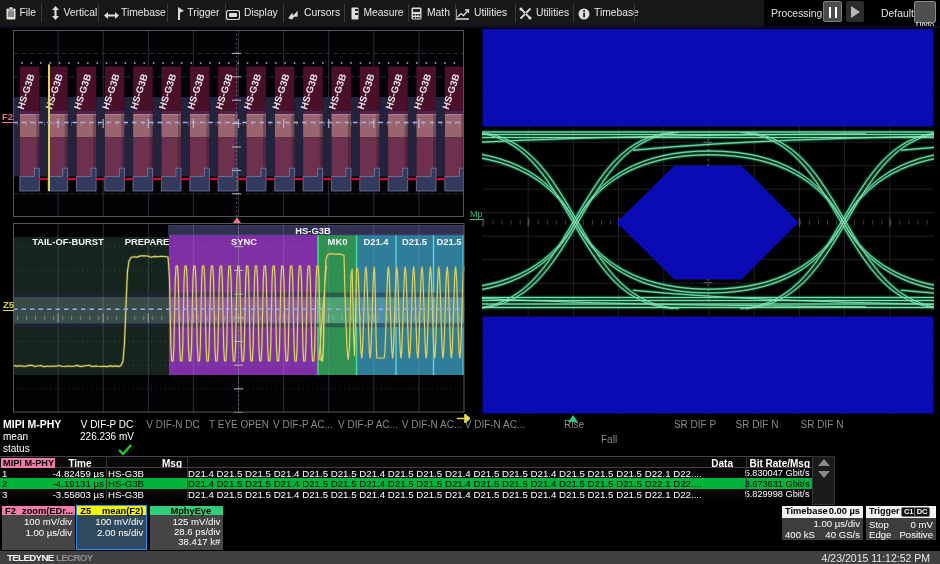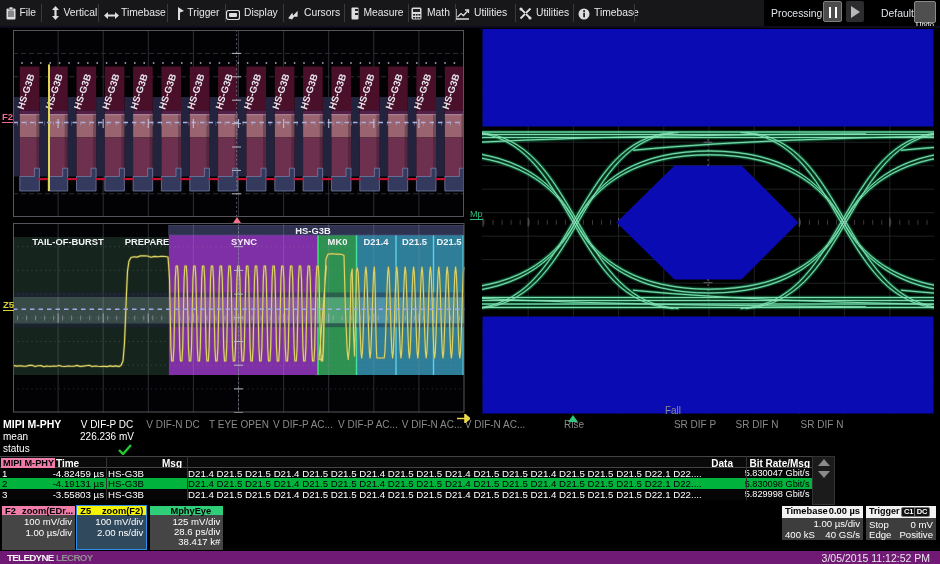--- a/index.html
+++ b/index.html
@@ -767,54 +767,54 @@
 <div style="position:absolute;left:232.5px;top:217px;width:0;height:0;border-left:4.5px solid transparent;border-right:4.5px solid transparent;border-bottom:6.5px solid #f8718f"></div>
 <div style="position:absolute;left:3px;top:418px;font-size:10.5px;font-weight:bold;color:#fff">MIPI M-PHY</div>
 <div style="position:absolute;left:67px;top:419px;width:80px;text-align:center;font-size:10px;color:#fff;white-space:nowrap">V DIF-P DC</div>
 <div style="position:absolute;left:133px;top:419px;width:80px;text-align:center;font-size:10px;color:#8a8a8a;white-space:nowrap">V DIF-N DC</div>
 <div style="position:absolute;left:199px;top:419px;width:80px;text-align:center;font-size:10px;color:#8a8a8a;white-space:nowrap">T EYE OPEN</div>
 <div style="position:absolute;left:263px;top:419px;width:80px;text-align:center;font-size:10px;color:#8a8a8a;white-space:nowrap">V DIF-P AC...</div>
 <div style="position:absolute;left:328px;top:419px;width:80px;text-align:center;font-size:10px;color:#8a8a8a;white-space:nowrap">V DIF-P AC...</div>
 <div style="position:absolute;left:392px;top:419px;width:80px;text-align:center;font-size:10px;color:#8a8a8a;white-space:nowrap">V DIF-N AC...</div>
 <div style="position:absolute;left:455px;top:419px;width:80px;text-align:center;font-size:10px;color:#8a8a8a;white-space:nowrap">V DIF-N AC...</div>
 <div style="position:absolute;left:534px;top:419px;width:80px;text-align:center;font-size:10px;color:#8a8a8a;white-space:nowrap">Rise</div>
-<div style="position:absolute;left:601px;top:405px;width:80px;text-align:right;font-size:10px;color:#8a8a8a;white-space:nowrap">Fall</div>
+<div style="position:absolute;left:601px;top:434px;width:80px;text-align:left;font-size:10px;color:#8a8a8a;white-space:nowrap">Fall</div>
 <div style="position:absolute;left:655px;top:419px;width:80px;text-align:center;font-size:10px;color:#8a8a8a;white-space:nowrap">SR DIF P</div>
 <div style="position:absolute;left:717px;top:419px;width:80px;text-align:center;font-size:10px;color:#8a8a8a;white-space:nowrap">SR DIF N</div>
 <div style="position:absolute;left:782px;top:419px;width:80px;text-align:center;font-size:10px;color:#8a8a8a;white-space:nowrap">SR DIF N</div>
 <div style="position:absolute;left:3px;top:431px;font-size:10px;color:#fff">mean</div>
 <div style="position:absolute;left:67px;top:431px;width:80px;text-align:center;font-size:10px;color:#fff">226.236 mV</div>
 <div style="position:absolute;left:3px;top:443px;font-size:10px;color:#fff">status</div>
 <svg width="14" height="11" viewBox="0 0 14 11" style="position:absolute;left:118px;top:444px">
     <path d="M1 6 L5 10 L13 1" stroke="#22cc33" stroke-width="2.4" fill="none"></path>
   </svg>
 <svg width="13" height="9" viewBox="0 0 13 9" style="position:absolute;left:457px;top:414px">
     <path d="M0 4.5 L8 4.5 M8 0.5 L12.5 4.5 L8 8.5 Z" stroke="#e8d84a" stroke-width="1.6" fill="#e8d84a"></path>
   </svg>
 <div style="position:absolute;left:568px;top:415px;width:0;height:0;border-left:5px solid transparent;border-right:5px solid transparent;border-bottom:7px solid #2fc77a"></div>
 <div style="position:absolute;left:0px;top:456px;width:812px;height:11.5px;background:#0a0a0a;border-top:1px solid #444;border-bottom:1px solid #444">
     <div style="position:absolute;left:1px;top:0.8px;width:54px;height:10.2px;background:#f07caa;color:#000;font-size:9.2px;font-weight:bold;padding-left:2px;line-height:10px">MIPI M-PHY</div>
-    <div style="position:absolute;left:56px;top:0.8px;width:48px;text-align:left;color:#fff;font-size:10px;font-weight:bold">Time</div>
+    <div style="position:absolute;left:56px;top:0.8px;width:48px;text-align:center;color:#fff;font-size:10px;font-weight:bold">Time</div>
     <div style="position:absolute;left:162px;top:0.8px;color:#fff;font-size:10px;font-weight:bold">Msg</div>
     <div style="position:absolute;left:645px;top:0.8px;width:88px;text-align:right;color:#fff;font-size:10px;font-weight:bold">Data</div>
     <div style="position:absolute;left:722px;top:0.8px;width:88px;text-align:right;color:#fff;font-size:10px;font-weight:bold">Bit Rate/Msg</div>
   </div>
 <div style="position:absolute;left:0px;top:467.5px;width:812px;height:10.7px;background:#050505;color:#fff;font-size:9.7px;overflow:hidden">
     <div style="position:absolute;left:2px;top:0">1</div>
     <div style="position:absolute;left:30px;top:0;width:74px;text-align:right">-4.82459 µs</div>
     <div style="position:absolute;left:108px;top:0">HS-G3B</div>
     <div style="position:absolute;left:188px;top:0;width:557px;overflow:hidden;white-space:nowrap">D21.4 D21.5 D21.5 D21.4 D21.5 D21.5 D21.4 D21.5 D21.5 D21.4 D21.5 D21.5 D21.4 D21.5 D21.5 D21.5 D22.1 D22....</div>
     <div style="position:absolute;right:2.5px;top:0.5px;white-space:nowrap;font-size:9.2px">5.830047 Gbit/s</div>
   </div>
 <div style="position:absolute;left:0px;top:478.2px;width:812px;height:10.7px;background:#00b33c;color:#000;font-size:9.7px;overflow:hidden">
     <div style="position:absolute;left:2px;top:0">2</div>
     <div style="position:absolute;left:30px;top:0;width:74px;text-align:right">-4.19131 µs</div>
     <div style="position:absolute;left:108px;top:0">HS-G3B</div>
     <div style="position:absolute;left:188px;top:0;width:557px;overflow:hidden;white-space:nowrap">D21.4 D21.5 D21.5 D21.4 D21.5 D21.5 D21.4 D21.5 D21.5 D21.4 D21.5 D21.5 D21.4 D21.5 D21.5 D21.5 D22.1 D22....</div>
-    <div style="position:absolute;right:2.5px;top:0.5px;white-space:nowrap;font-size:9.2px">5.830098 Gbit/s</div>
+    <div style="position:absolute;right:2.5px;top:0.5px;white-space:nowrap;font-size:9.2px">3.673631 Gbit/s</div>
   </div>
 <div style="position:absolute;left:0px;top:488.9px;width:812px;height:10.7px;background:#050505;color:#fff;font-size:9.7px;overflow:hidden">
     <div style="position:absolute;left:2px;top:0">3</div>
     <div style="position:absolute;left:30px;top:0;width:74px;text-align:right">-3.55803 µs</div>
     <div style="position:absolute;left:108px;top:0">HS-G3B</div>
     <div style="position:absolute;left:188px;top:0;width:557px;overflow:hidden;white-space:nowrap">D21.4 D21.5 D21.5 D21.4 D21.5 D21.5 D21.4 D21.5 D21.5 D21.4 D21.5 D21.5 D21.4 D21.5 D21.5 D21.5 D22.1 D22....</div>
     <div style="position:absolute;right:2.5px;top:0.5px;white-space:nowrap;font-size:9.2px">5.829998 Gbit/s</div>
   </div>
 <div style="position:absolute;left:105.5px;top:456px;width:1px;height:44px;background:#333"></div>
 <div style="position:absolute;left:186.5px;top:456px;width:1px;height:44px;background:#333"></div>
@@ -828,36 +828,36 @@
     </div>
   </div>
 <div style="position:absolute;left:2px;top:505.7px;width:73px;height:44.6px;background:#454545">
     <div style="position:absolute;left:0;top:0;width:100%;height:9.8px;background:#f07caa;color:#000;font-size:9.3px;font-weight:bold;line-height:10px">
       <span style="position:absolute;left:3px">F2</span>
       <span style="position:absolute;left:20px">zoom(EDr...</span>
     </div>
     <div style="position:absolute;right:3px;top:11.5px;color:#fff;font-size:9.6px;line-height:10.5px;text-align:right">100 mV/div<br>1.00 µs/div</div>
   </div>
 <div style="position:absolute;left:76.3px;top:504.7px;width:71px;height:45.6px;background:#30495c;border:1.2px solid #2f8fe8">
-    <div style="position:absolute;left:0;top:0;width:100%;height:9.8px;background:#f5f500;color:#000;font-size:9.3px;font-weight:bold;line-height:10px"><span style="margin-left:3px">Z5</span><span style="position:absolute;right:3px">zoom(F2)</span></div>
+    <div style="position:absolute;left:0;top:0;width:100%;height:9.8px;background:#f5f500;color:#000;font-size:9.3px;font-weight:bold;line-height:10px"><span style="margin-left:3px">Z5</span><span style="position:absolute;right:3px">mean(F2)</span></div>
     <div style="position:absolute;right:3px;top:11.5px;color:#fff;font-size:9.6px;line-height:10.5px;text-align:right">100 mV/div<br>2.00 ns/div</div>
   </div>
 <div style="position:absolute;left:150.4px;top:505.7px;width:73px;height:44.6px;background:#454545">
     <div style="position:absolute;left:0;top:0;width:100%;height:9.8px;background:#2fcf7a;color:#000;font-size:9.3px;font-weight:bold;line-height:10px"><span style="margin-left:20px">MphyEye</span></div>
     <div style="position:absolute;right:3px;top:11px;color:#fff;font-size:9.6px;line-height:10px;text-align:right">125 mV/div<br>28.6 ps/div<br>38.417 k#</div>
   </div>
 <div style="position:absolute;left:782px;top:506px;width:81px;height:33.5px;background:#3d3d3d">
     <div style="position:absolute;left:0;top:0;width:100%;height:11.5px;background:#f2f2f2;color:#000;font-size:9.3px;font-weight:bold;line-height:11.5px"><span style="margin-left:3px">Timebase</span><span style="position:absolute;right:3px">0.00 µs</span></div>
     <div style="position:absolute;right:3px;top:12.5px;color:#fff;font-size:9.6px;line-height:10.3px;text-align:right">1.00 µs/div</div>
     <div style="position:absolute;left:3px;top:22.8px;color:#fff;font-size:9.6px">400 kS</div>
     <div style="position:absolute;right:3px;top:22.8px;color:#fff;font-size:9.6px">40 GS/s</div>
   </div>
 <div style="position:absolute;left:866px;top:506px;width:70px;height:33.5px;background:#3d3d3d">
     <div style="position:absolute;left:0;top:0;width:100%;height:11.5px;background:#f2f2f2;color:#000;font-size:9.3px;font-weight:bold;line-height:11.5px"><span style="margin-left:3px;font-size:9px">Trigger</span><span style="position:absolute;right:20px;top:1px;background:#111;color:#fff;font-size:7.5px;font-weight:bold;border:1px solid #777;border-radius:2px;padding:0 1.5px;line-height:8px">C1</span><span style="position:absolute;right:6px;top:1px;background:#111;color:#fff;font-size:7.5px;font-weight:bold;border:1px solid #777;border-radius:2px;padding:0 1.5px;line-height:8px">DC</span></div>
     <div style="position:absolute;left:3px;top:12.5px;color:#fff;font-size:9.6px">Stop</div>
     <div style="position:absolute;right:3px;top:12.5px;color:#fff;font-size:9.6px">0 mV</div>
     <div style="position:absolute;left:3px;top:22.8px;color:#fff;font-size:9.6px">Edge</div>
     <div style="position:absolute;right:3px;top:22.8px;color:#fff;font-size:9.6px">Positive</div>
   </div>
-<div style="position:absolute;left:0;top:551px;width:940px;height:13px;background:#701a75">
+<div style="position:absolute;left:0;top:551px;width:940px;height:13px;background:#404040">
     <span style="position:absolute;left:7px;top:1px;font-size:9.8px;font-weight:bold;color:#f2f2f2;letter-spacing:-0.7px">TELEDYNE</span>
     <span style="position:absolute;left:56px;top:1px;font-size:9.8px;font-weight:bold;color:#8f8f8f;letter-spacing:-0.7px">LECROY</span>
-    <span style="position:absolute;right:10px;top:1px;font-size:10.5px;color:#e8e8e8">3/05/2015 11:12:52 PM</span>
+    <span style="position:absolute;right:10px;top:1px;font-size:10.5px;color:#e8e8e8">4/23/2015 11:12:52 PM</span>
   </div>
 </body></html>

